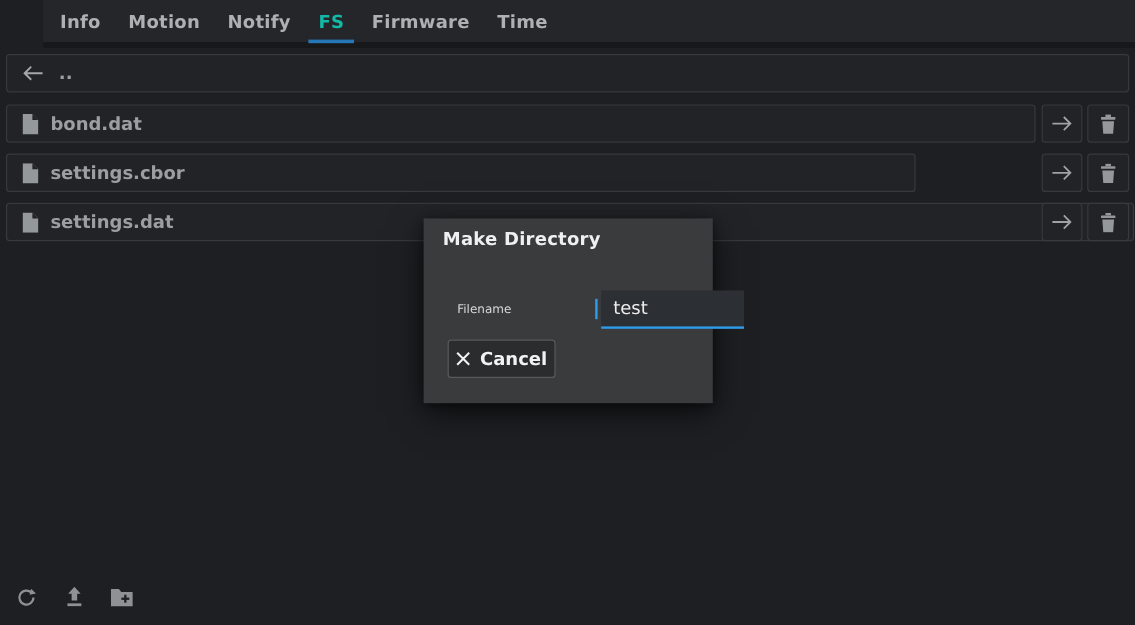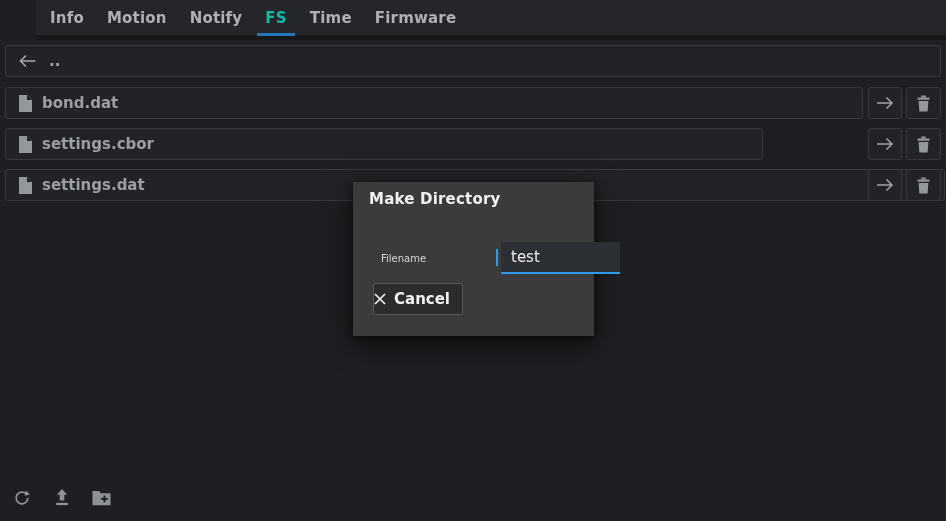--- a/index.html
+++ b/index.html
@@ -74,21 +74,21 @@
   .input-wrap input {
     width:100%; height:100%;
     background:#2c2f34; border:none; border-bottom:2px solid #2e9ceb;
     color:#ededed; font-size:15px; padding:0 6px 0 10px;
     font-family:inherit; outline:none;margin-left:44px;
   }
   .caret { position:absolute; left:39px; top:7px; width:2px; height:17px; background:#2e9ceb; }
 
   .dlg-btn {
     position:absolute; top:101px; height:32px;
-    display:flex; align-items:center; gap:8px;
+    display:flex; align-items:center; justify-content:center; gap:8px;
     font-size:15px; font-weight:bold; font-family:inherit;
     border-radius:3px; cursor:pointer;
   }
   .btn-cancel {
     left:20px; width:90px;
     background:#2b2c2e; border:1px solid #58595b; color:#f2f2f2;
   }
   .btn-create {
     left:124px; width:95px;
     background:#2e9ceb; border:none; color:#15222e;
@@ -106,22 +106,22 @@
   svg { display:block; }
 </style>
 </head>
 <body>
 
 <div class="tabbar">
   <div class="tab">Info</div>
   <div class="tab">Motion</div>
   <div class="tab">Notify</div>
   <div class="tab active">FS</div>
+  <div class="tab">Firmware</div>
   <div class="tab">Time</div>
-  <div class="tab">Firmware</div>
 </div>
 
 <div class="row row-up">
   <span class="fico">
     <svg width="19" height="16" viewBox="0 0 19 16">
       <path d="M17.5 8H2.5 M8 2.5 L2.5 8 L8 13.5" fill="none" stroke="#a5a8ab" stroke-width="1.6"></path>
     </svg>
   </span>
   <span class="fname">..</span>
 </div>

